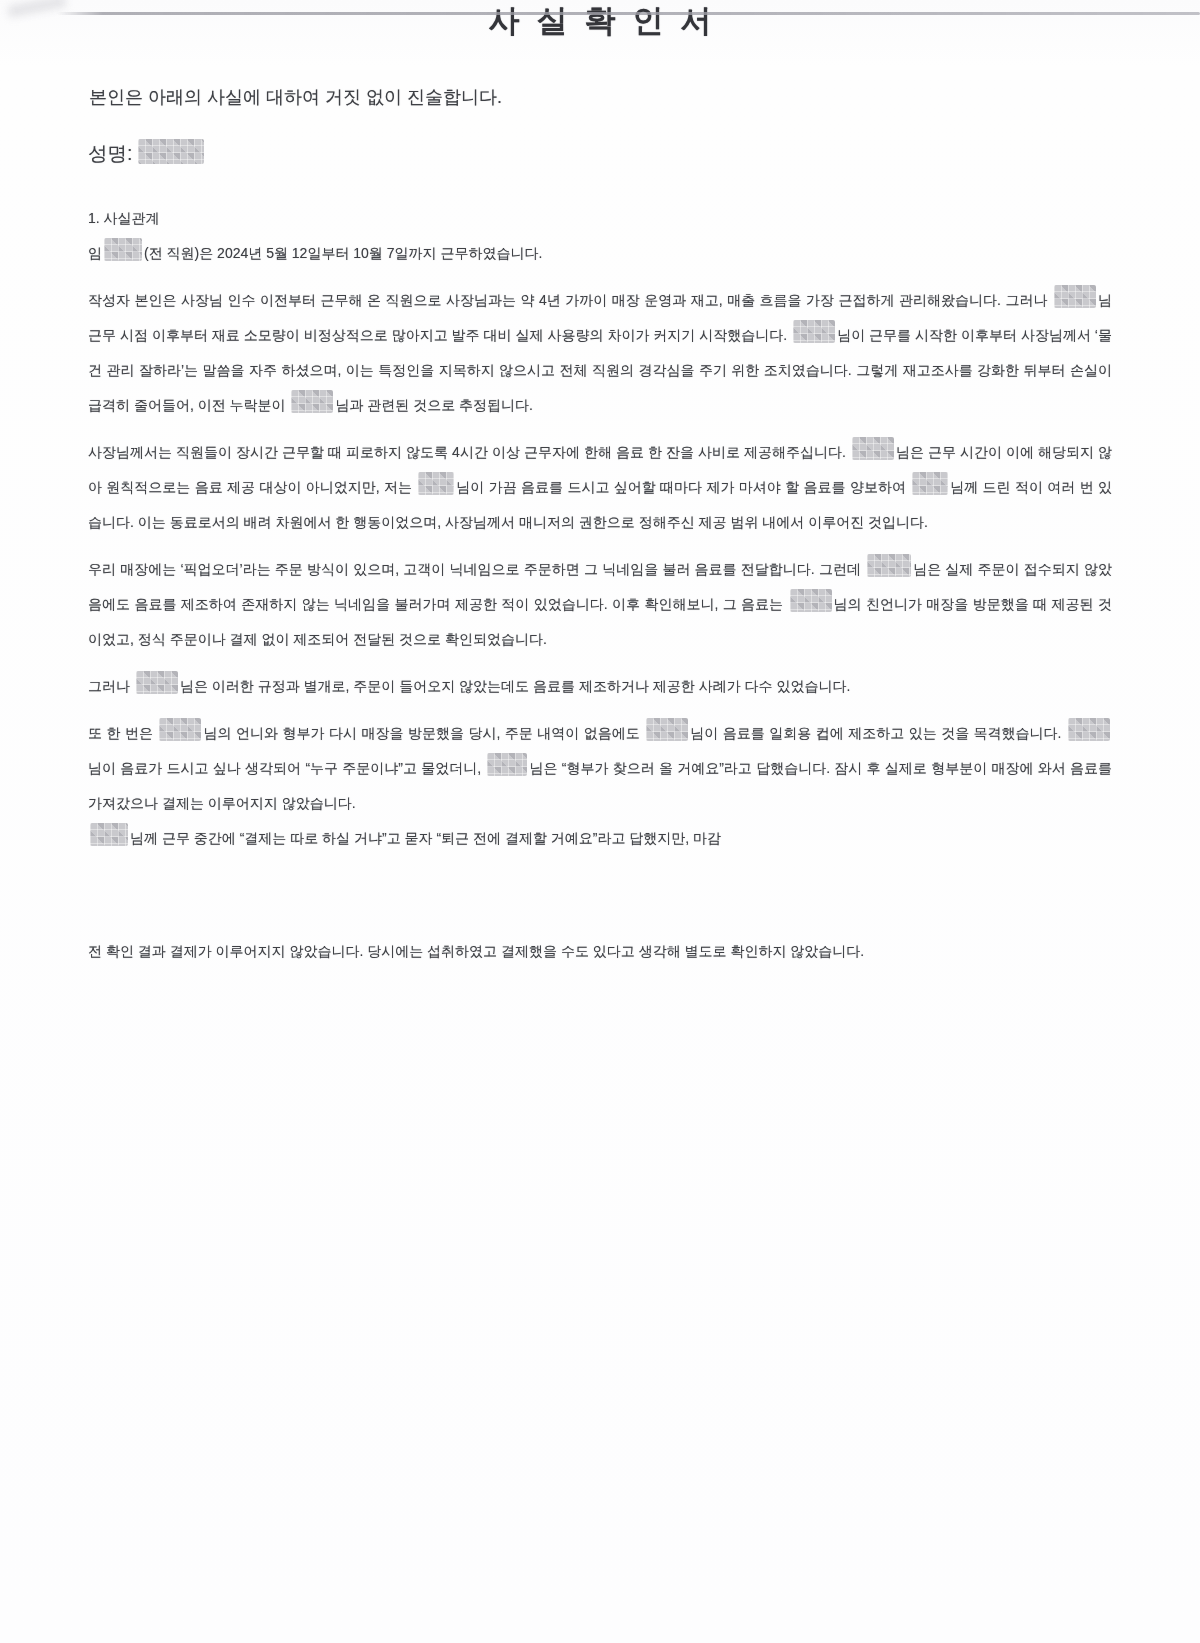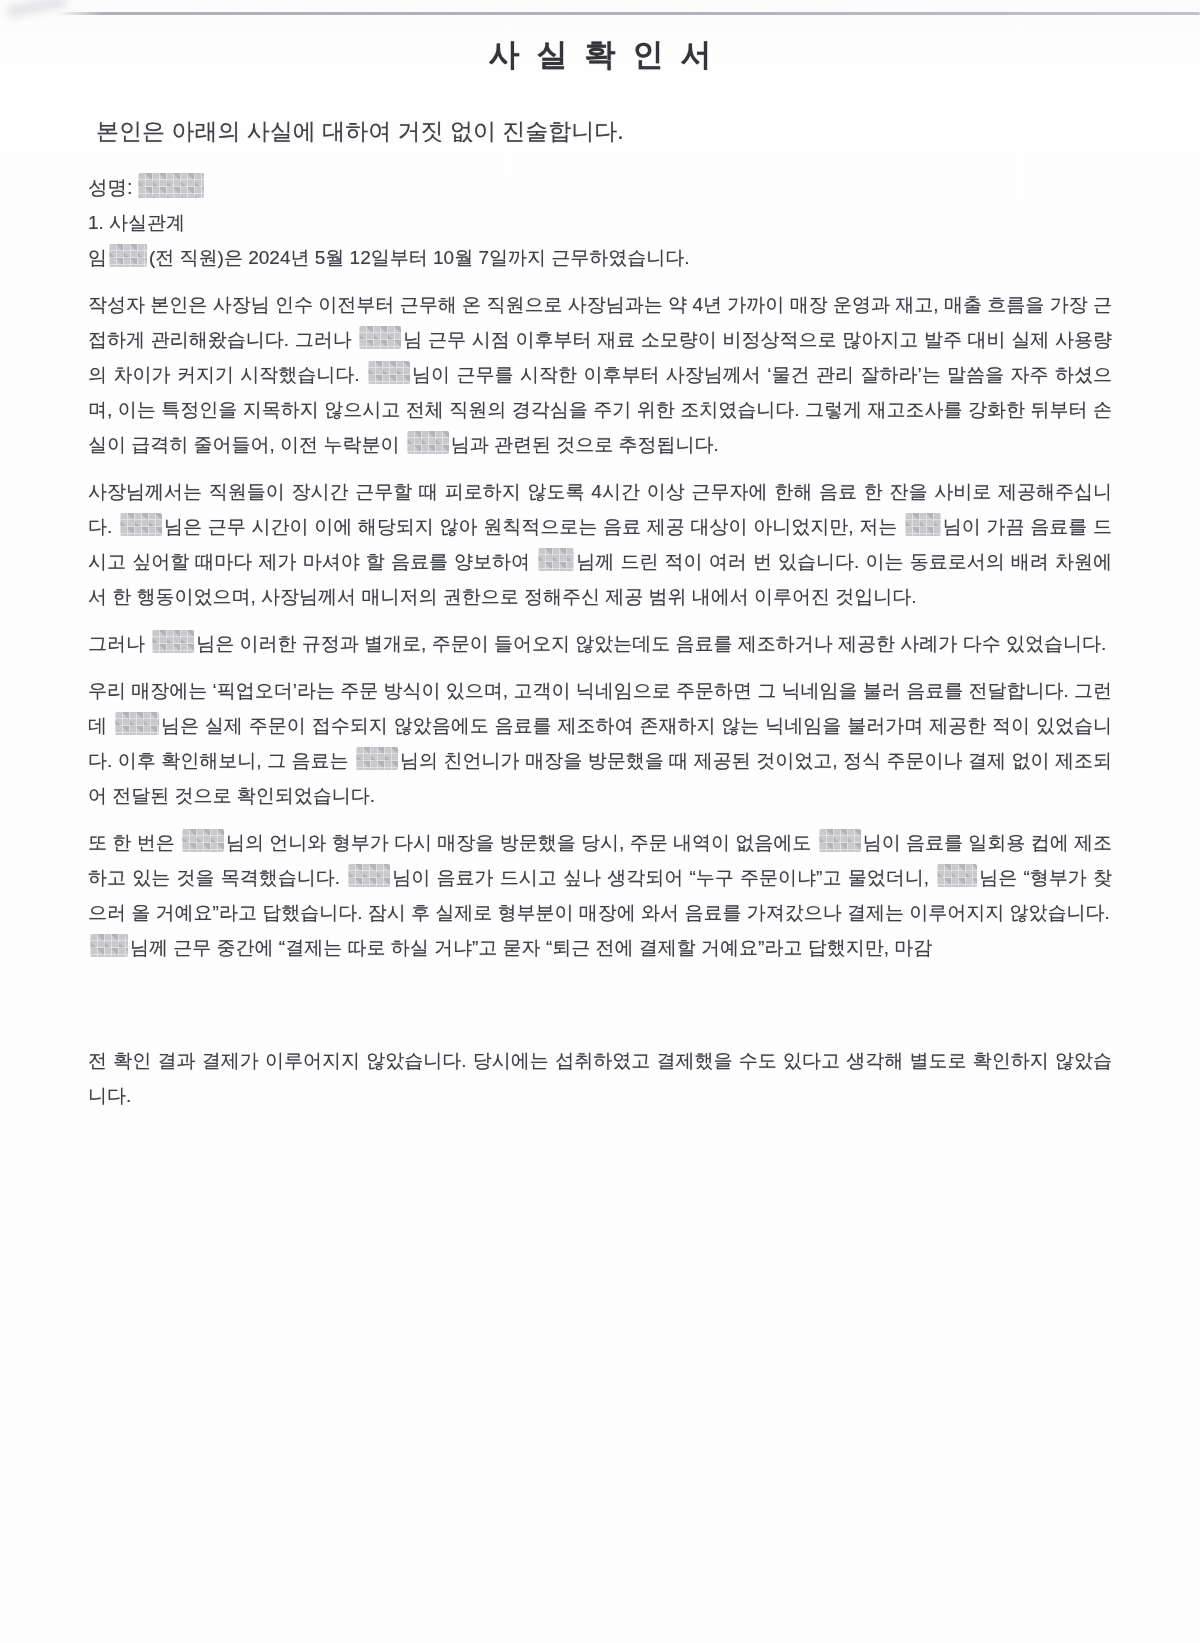--- a/index.html
+++ b/index.html
@@ -41,32 +41,31 @@
     background: #dcdce0;
     transform: rotate(-11deg);
     filter: blur(4px);
     opacity: 0.8;
   }
   .content {
     padding: 0 88px;
   }
   .title {
     margin: 0;
-    padding-top: 34px;
     text-align: center;
     font-size: 31px;
     font-weight: 700;
     letter-spacing: 17px;
     text-indent: 17px;
     color: #34353a;
     text-shadow: 0 0 1px rgba(52,53,58,0.55);
   }
   .intro {
-    margin: 40px 0 0 8px;
-    font-size: 23px;
+    margin: 40px 0 0 1px;
+    font-size: 18px;
     line-height: 30px;
     text-shadow: 0 0 0.8px rgba(70,72,78,0.5);
   }
   .meta {
     margin-top: 24px;
     padding-right: 16px;
     text-align: left;
     font-size: 19.5px;
     line-height: 35px;
     text-shadow: 0 0 0.8px rgba(70,72,78,0.5);
@@ -82,21 +81,22 @@
       linear-gradient(0deg,  rgba(255,255,255,0.40) 1px, transparent 1px),
       linear-gradient(90deg, rgba(255,255,255,0.40) 1px, transparent 1px),
       linear-gradient(45deg, rgba(92,92,104,0.20) 25%, transparent 25%,
                       transparent 75%, rgba(92,92,104,0.20) 75%);
     background-size: 7px 7px, 7px 7px, 14px 14px;
     filter: blur(0.5px);
   }
   .redact.name   { width: 66px;  height: 25px; margin-left: 6px; }
   .redact.branch { width: 140px; height: 28px; margin: 0 6px 0 8px; vertical-align: -6px; }
   .doc-body {
-    font-size: 19px;
+    margin-top: 30px;
+    font-size: 14px;
     line-height: 35px;
     text-align: justify;
     text-shadow: 0 0 0.8px rgba(70,72,78,0.5);
   }
   .para { margin: 12px 0 0 0; }
   .para.first  { margin-top: 0; }
   .para.attach { margin-top: 0; }
   .para.pagebreak { margin-top: 78px; }
   .para .redact {
     height: 23px;
@@ -120,20 +120,20 @@
       <div class="meta-line">
         <span>성명:</span><span class="redact name"></span>
       </div>
     </div>
 
     <div class="doc-body">
         <div class="para first">1. 사실관계</div>
         <div class="para attach">임<span class="redact" style="width: 38px;"></span>(전 직원)은 2024년 5월 12일부터 10월 7일까지 근무하였습니다.</div>
         <div class="para">작성자 본인은 사장님 인수 이전부터 근무해 온 직원으로 사장님과는 약 4년 가까이 매장 운영과 재고, 매출 흐름을 가장 근접하게 관리해왔습니다. 그러나 <span class="redact" style="width: 42px;"></span>님 근무 시점 이후부터 재료 소모량이 비정상적으로 많아지고 발주 대비 실제 사용량의 차이가 커지기 시작했습니다. <span class="redact" style="width: 42px;"></span>님이 근무를 시작한 이후부터 사장님께서 ‘물건 관리 잘하라’는 말씀을 자주 하셨으며, 이는 특정인을 지목하지 않으시고 전체 직원의 경각심을 주기 위한 조치였습니다. 그렇게 재고조사를 강화한 뒤부터 손실이 급격히 줄어들어, 이전 누락분이 <span class="redact" style="width: 42px;"></span>님과 관련된 것으로 추정됩니다.</div>
         <div class="para">사장님께서는 직원들이 장시간 근무할 때 피로하지 않도록 4시간 이상 근무자에 한해 음료 한 잔을 사비로 제공해주십니다. <span class="redact" style="width: 42px;"></span>님은 근무 시간이 이에 해당되지 않아 원칙적으로는 음료 제공 대상이 아니었지만, 저는 <span class="redact" style="width: 36px;"></span>님이 가끔 음료를 드시고 싶어할 때마다 제가 마셔야 할 음료를 양보하여 <span class="redact" style="width: 36px;"></span>님께 드린 적이 여러 번 있습니다. 이는 동료로서의 배려 차원에서 한 행동이었으며, 사장님께서 매니저의 권한으로 정해주신 제공 범위 내에서 이루어진 것입니다.</div>
+        <div class="para">우리 매장에는 ‘픽업오더’라는 주문 방식이 있으며, 고객이 닉네임으로 주문하면 그 닉네임을 불러 음료를 전달합니다. 그런데 <span class="redact" style="width: 44px;"></span>님은 실제 주문이 접수되지 않았음에도 음료를 제조하여 존재하지 않는 닉네임을 불러가며 제공한 적이 있었습니다. 이후 확인해보니, 그 음료는 <span class="redact" style="width: 42px;"></span>님의 친언니가 매장을 방문했을 때 제공된 것이었고, 정식 주문이나 결제 없이 제조되어 전달된 것으로 확인되었습니다.</div>
         <div class="para">그러나 <span class="redact" style="width: 42px;"></span>님은 이러한 규정과 별개로, 주문이 들어오지 않았는데도 음료를 제조하거나 제공한 사례가 다수 있었습니다.</div>
-        <div class="para">우리 매장에는 ‘픽업오더’라는 주문 방식이 있으며, 고객이 닉네임으로 주문하면 그 닉네임을 불러 음료를 전달합니다. 그런데 <span class="redact" style="width: 44px;"></span>님은 실제 주문이 접수되지 않았음에도 음료를 제조하여 존재하지 않는 닉네임을 불러가며 제공한 적이 있었습니다. 이후 확인해보니, 그 음료는 <span class="redact" style="width: 42px;"></span>님의 친언니가 매장을 방문했을 때 제공된 것이었고, 정식 주문이나 결제 없이 제조되어 전달된 것으로 확인되었습니다.</div>
         <div class="para">또 한 번은 <span class="redact" style="width: 42px;"></span>님의 언니와 형부가 다시 매장을 방문했을 당시, 주문 내역이 없음에도 <span class="redact" style="width: 42px;"></span>님이 음료를 일회용 컵에 제조하고 있는 것을 목격했습니다. <span class="redact" style="width: 42px;"></span>님이 음료가 드시고 싶나 생각되어 “누구 주문이냐”고 물었더니, <span class="redact" style="width: 40px;"></span>님은 “형부가 찾으러 올 거예요”라고 답했습니다. 잠시 후 실제로 형부분이 매장에 와서 음료를 가져갔으나 결제는 이루어지지 않았습니다.</div>
         <div class="para attach"><span class="redact" style="width: 38px;"></span>님께 근무 중간에 “결제는 따로 하실 거냐”고 묻자 “퇴근 전에 결제할 거예요”라고 답했지만, 마감</div>
         <div class="para pagebreak">전 확인 결과 결제가 이루어지지 않았습니다. 당시에는 섭취하였고 결제했을 수도 있다고 생각해 별도로 확인하지 않았습니다.</div>
       </div>
   </div>
 </div>
 
 </body></html>

